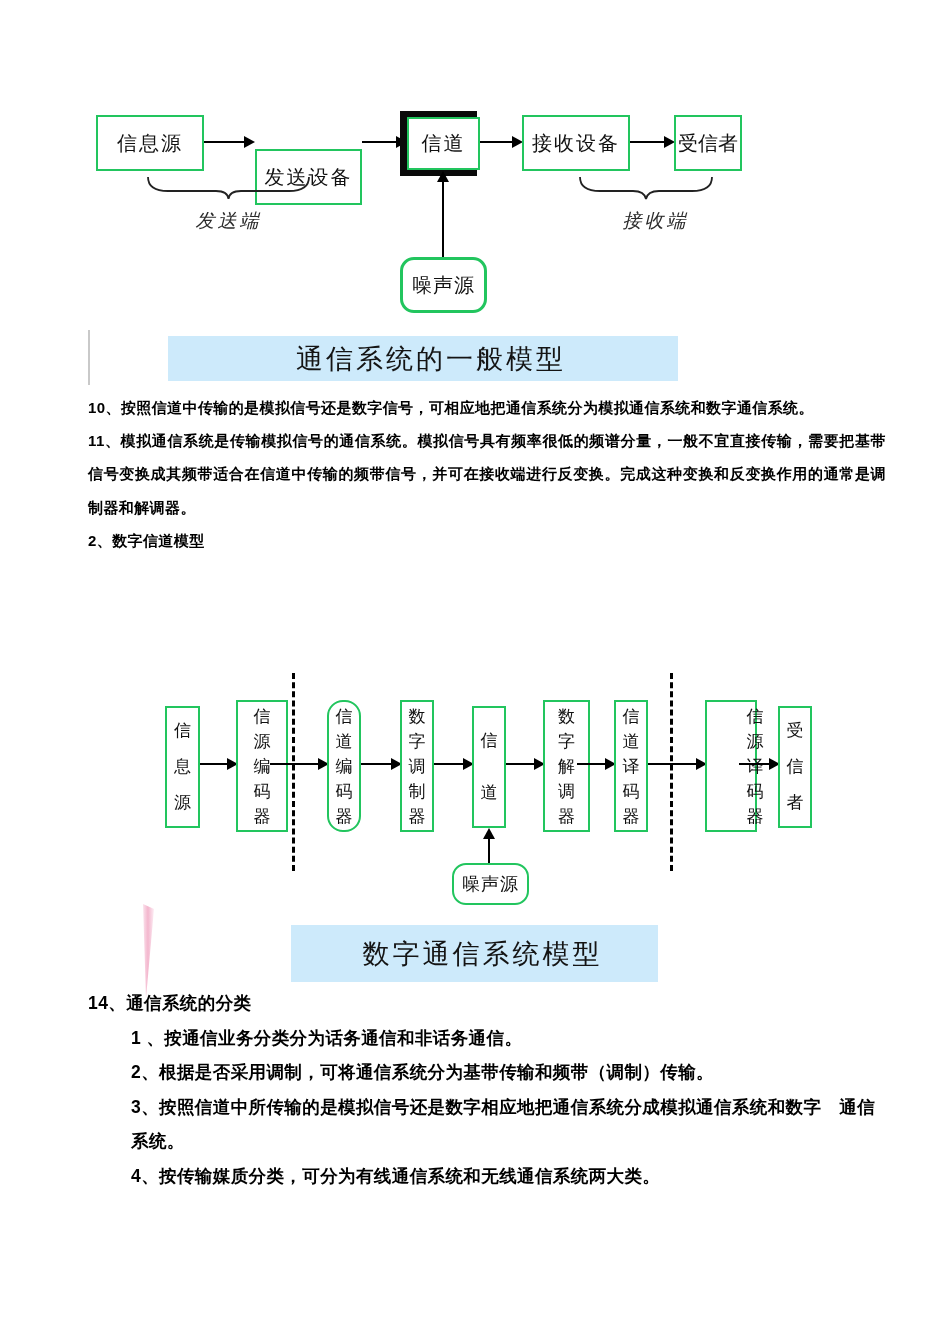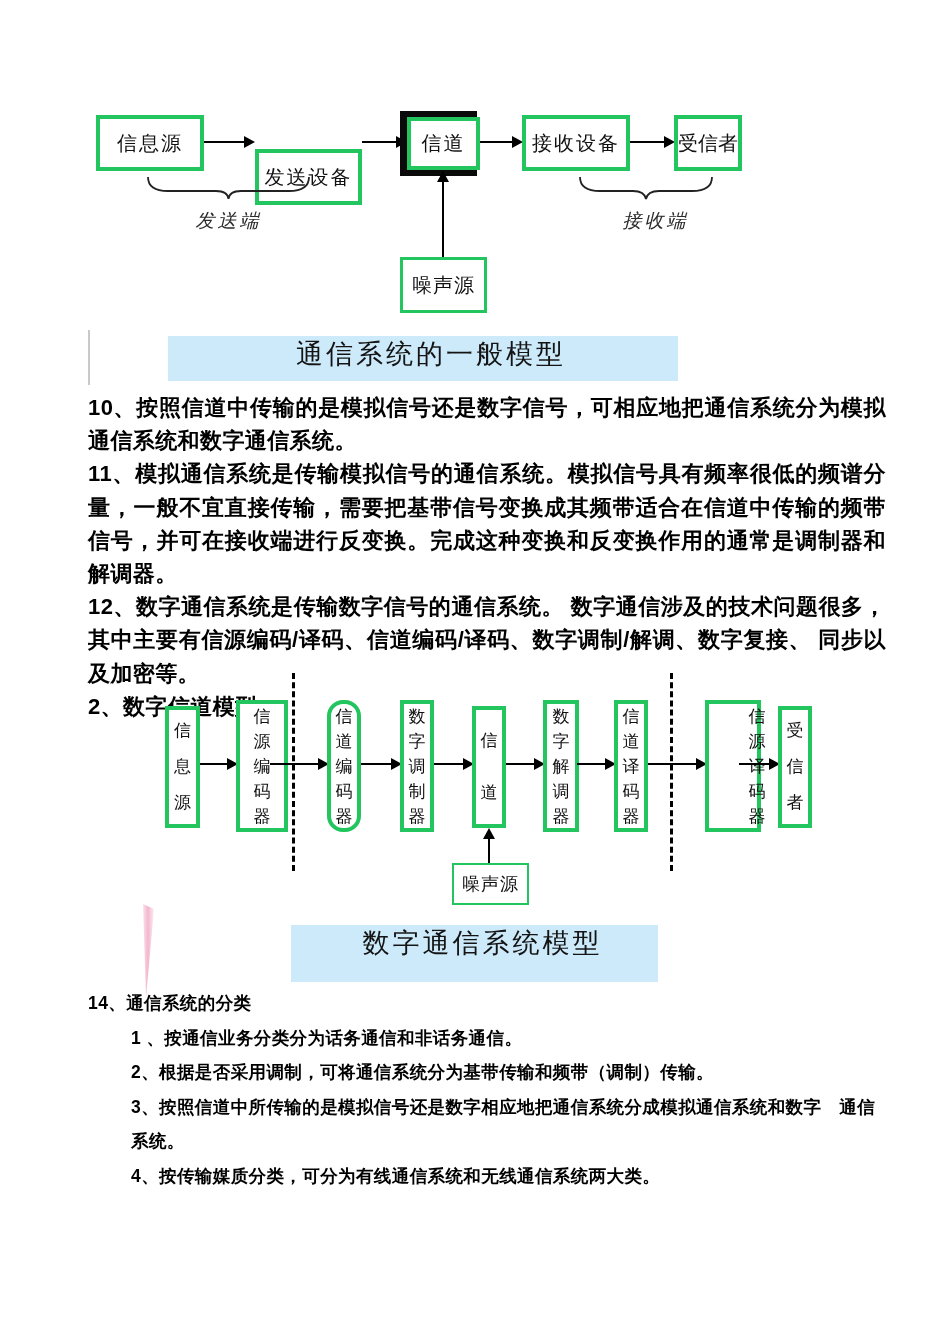--- a/index.html
+++ b/index.html
@@ -3,21 +3,21 @@
 <meta charset="utf-8">
 <style>
   * { margin:0; padding:0; box-sizing:border-box; }
   html,body { background:#fff; }
   .page {
     position:relative; width:950px; height:1344px; background:#fff;
     overflow:hidden; font-family:"Liberation Sans", sans-serif; color:#000;
   }
   
   .dbox {
-    position:absolute; border:4px solid #22c55e; background:#fff;
+    position:absolute; border:2px solid #22c55e; background:#fff;
     display:flex; align-items:center; justify-content:center;
     font-family:"Liberation Serif", serif; color:#111;
   }
   .d1box { font-size:20px; letter-spacing:2px; }
   .harrow { position:absolute; height:2px; background:#000; }
   .harrow::after {
     content:""; position:absolute; right:-2px; top:-5px;
     border-top:6px solid transparent; border-bottom:6px solid transparent;
     border-left:11px solid #000;
   }
@@ -37,33 +37,33 @@
     position:absolute; width:0; border-left:3px dashed #000;
   }
   
   .vbox { font-size:17px; }
   .vbox span {
     display:block; width:1.1em; word-break:break-all;
     text-align:center; line-height:25px;
   }
   .vbox.ch3 span { line-height:36px; }
   .vbox.ch2 span { line-height:52px; }
-  .noisebox { font-size:20px; letter-spacing:1px; border-width:2px; }
+  .noisebox { font-size:20px; letter-spacing:1px; border-width:2px;border-radius:14px; }
   
   .caption {
     position:absolute; background:#cdeafb;
-    display:flex; align-items:flex-start; justify-content:center;
+    display:flex; align-items:center; justify-content:center;
     font-family:"Liberation Serif", serif; font-size:27px;
     letter-spacing:3px; color:#141414;padding-left:16px;
   }
   .edge-line { position:absolute; width:2px; background:#c9c9c9; }
   
   .tblock1 {
     position:absolute; left:88px; top:391px; width:798px;
-    font-size:22px; font-weight:700; line-height:33.2px;
+    font-size:15px; font-weight:700; line-height:33.2px;
     text-align:justify; letter-spacing:0.4px;
   }
   .tblock2 {
     position:absolute; left:88px; top:986px; width:798px;
     font-size:17.5px; font-weight:700; line-height:34.6px;
     letter-spacing:0.4px;
   }
   .tblock2 .items { padding-left:43px; }
   .wedge { position:absolute; }
 </style>
@@ -110,21 +110,20 @@
 
   <div class="edge-line" style="left:88px; top:330px; height:55px;"></div>
 
   <div class="caption" style="left:168px; top:336px; width:510px; height:45px;">
     <span>通信系统的一般模型</span>
   </div>
 
   <div class="tblock1">
     <p>10、按照信道中传输的是模拟信号还是数字信号，可相应地把通信系统分为模拟通信系统和数字通信系统。</p>
     <p>11、模拟通信系统是传输模拟信号的通信系统。模拟信号具有频率很低的频谱分量，一般不宜直接传输，需要把基带信号变换成其频带适合在信道中传输的频带信号，并可在接收端进行反变换。完成这种变换和反变换作用的通常是调制器和解调器。</p>
-    <p>12、数字通信系统是传输数字信号的通信系统。 数字通信涉及的技术问题很多，其中主要有信源编码/译码、信道编码/译码、数字调制/解调、数字复接、 同步以及加密等。</p>
     <p>2、数字信道模型</p>
   </div>
 
   <div class="dash" style="left:292px; top:673px; height:198px;"></div>
   <div class="dash" style="left:670px; top:673px; height:198px;"></div>
 
   <div class="dbox vbox ch3" style="left:165px; top:706px; width:35px; height:122px;">
     <span>信息源</span>
   </div>
   <div class="harrow" style="left:200px; top:763px; width:36px;"></div>
@@ -137,21 +136,21 @@
   </div>
   <div class="harrow" style="left:361px; top:763px; width:39px;"></div>
   <div class="dbox vbox" style="left:400px; top:700px; width:34px; height:132px;">
     <span>数字调制器</span>
   </div>
   <div class="harrow" style="left:434px; top:763px; width:38px;"></div>
   <div class="dbox vbox ch2" style="left:472px; top:706px; width:34px; height:122px;">
     <span>信道</span>
   </div>
   <div class="harrow" style="left:506px; top:763px; width:37px;"></div>
-  <div class="dbox vbox" style="left:543px; top:700px; width:36px; height:132px;">
+  <div class="dbox vbox" style="left:543px; top:700px; width:47px; height:132px;">
     <span>数字解调器</span>
   </div>
   <div class="harrow" style="left:577px; top:763px; width:37px;"></div>
   <div class="dbox vbox" style="left:614px; top:700px; width:34px; height:132px;align-items:center;">
     <span>信道译码器</span>
   </div>
   <div class="harrow" style="left:648px; top:763px; width:57px;"></div>
   <div class="dbox vbox" style="left:705px; top:700px; width:34px; height:132px;padding-left:48px;">
     <span>信源译码器</span>
   </div>

